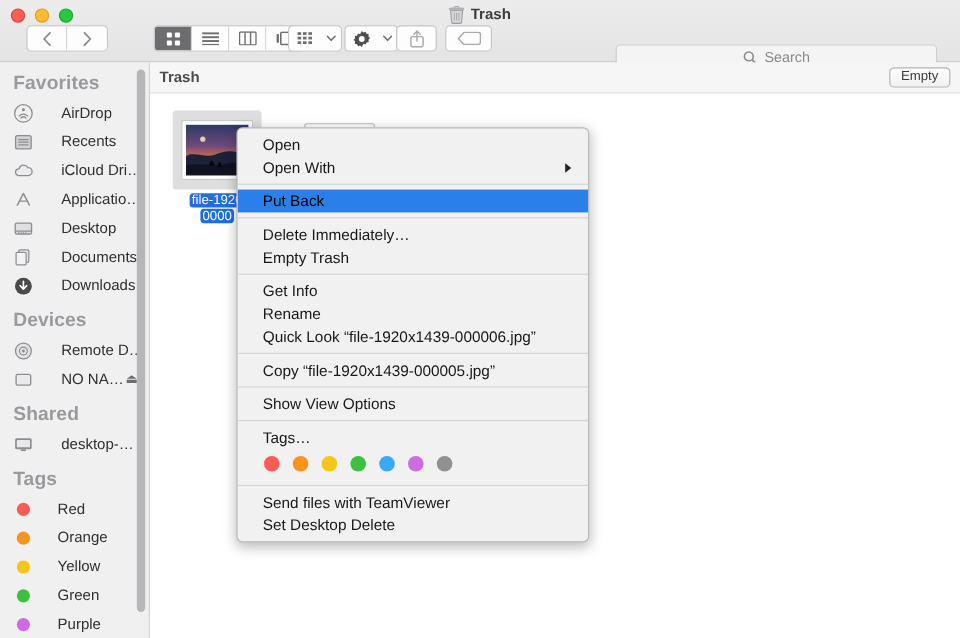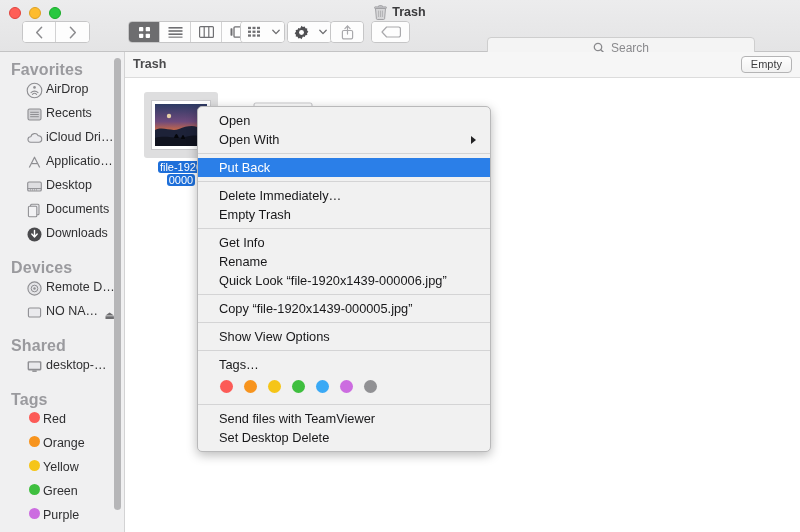--- a/index.html
+++ b/index.html
@@ -69,21 +69,21 @@
   #arrange-group .tb-btn.caret { width: 16px; }
   #action-group { left: 287px; top: 5px; }
   #action-group .tb-btn { width: 27px; border-right: none; }
   #action-group .tb-btn.caret { width: 16px; }
   #share-group { left: 330px; top: 5px; }
   #share-group .tb-btn { width: 32px; }
   #tag-group { left: 371px; top: 5px; }
   #tag-group .tb-btn { width: 37px; }
 
   #search-box {
-    position: absolute; left: 487px; top: 21px;
+    position: absolute; left: 513px; top: 21px;
     width: 268px; height: 22px;
     background: #f4f4f4;
     border: 1px solid #cecece;
     border-radius: 4px;
     display: flex; align-items: center; justify-content: center;
     gap: 6px;
   }
   #search-placeholder {
     font-size: 12px; color: #8a8a8d;
   }
@@ -116,24 +116,24 @@
     background: #f0f0f1;
     border-right: 1px solid #d3d3d4;
     overflow: hidden;
   }
   .sb-section {
     font-size: 16px; font-weight: bold; color: #9a9a9e;
     padding: 9px 0 3px 11px;
     letter-spacing: 0.1px;
   }
   .sb-item {
-    display: flex; 
+    display: flex; align-items: center;
     height: 24px;
-    padding-left: 26px;
-    gap: 3px;
+    padding-left: 11px;
+    gap: 23px;
     font-size: 12.5px; color: #2f2f31;
     position: relative;
   }
   .sb-icon { width: 17px; height: 17px; display: block; flex: none; }
   .sb-label { white-space: nowrap; overflow: hidden; }
   .sb-eject {
     position: absolute; right: 9px; top: 5px;
     font-size: 11px; color: #6d6d70;
   }
   .tag-dot {
@@ -199,21 +199,21 @@
   .menu-item {
     position: relative;
     height: 19px;
     display: flex; align-items: center;
     padding-left: 21px; padding-right: 12px;
     font-size: 12.8px; color: #18181a;
     white-space: nowrap;
   }
   .menu-item.highlighted {
     background: #2b7fe8;
-    color: #ffffff;
+    color: #000000;
   }
   .menu-sep {
     height: 1px; background: #d4d4d5;
     margin: 4px 0 4px 0;
   }
   .submenu-arrow {
     position: absolute; right: 14px; top: 50%;
     transform: translateY(-50%);
     width: 0; height: 0;
     border-left: 5px solid #232325;

